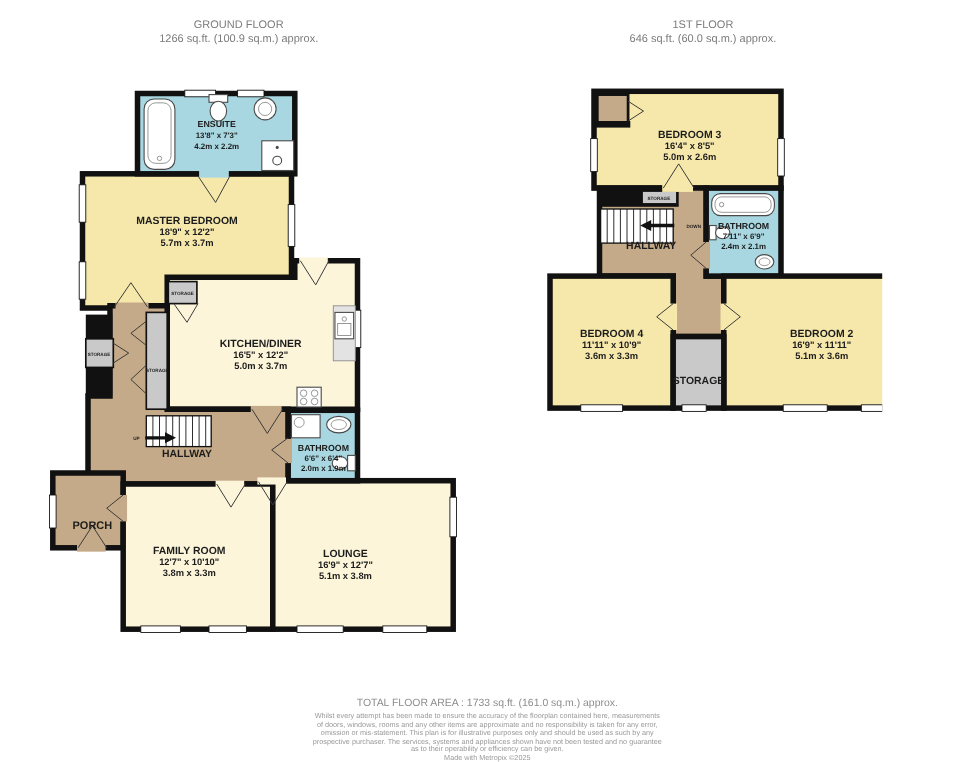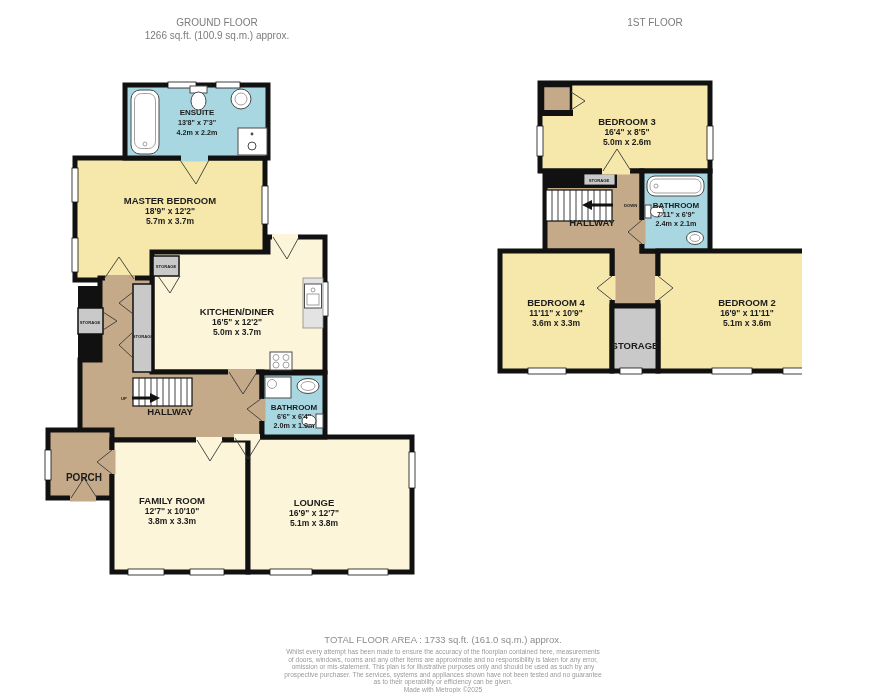--- a/index.html
+++ b/index.html
@@ -26,22 +26,23 @@
 </style>
 </head>
 <body>
 
 <div id="stage">
 
   <div class="floor-header" style="left:67px;">
     <div>GROUND FLOOR</div>
     <div>1266 sq.ft. (100.9 sq.m.) approx.</div>
   </div>
-  <div class="floor-header" style="left:505px;text-align:center;">
+  <div class="floor-header" style="left:489px;text-align:center;">
     <div>1ST FLOOR</div>
+    <div>646 sq.ft. (60.0 sq.m.) approx.</div>
   </div>
 
   <svg style="left:38px;top:76px;" width="384" height="504" viewBox="38 76 384 504">
 
     <rect class="wall" x="75" y="158" width="190" height="122" fill="#f6e8ab" style="fill:#f6e8ab"></rect>
     <path class="wall" style="fill:#fcf5da" d="M152,252 L268,252 L268,237 L325,237 L325,372 L152,372 Z"></path>
     <rect class="wall" style="fill:#a9d7e1" x="125" y="85" width="143" height="73"></rect>
     <path class="wall" style="fill:#c4aa88" d="M100,278 L152,278 L152,372 L262,372 L262,440 L80,440 L80,360 L100,360 Z"></path>
     <rect class="wall" style="fill:#c4aa88" x="48" y="430" width="64" height="68"></rect>
     <rect class="wall" style="fill:#fcf5da" x="112" y="440" width="136" height="132"></rect>

